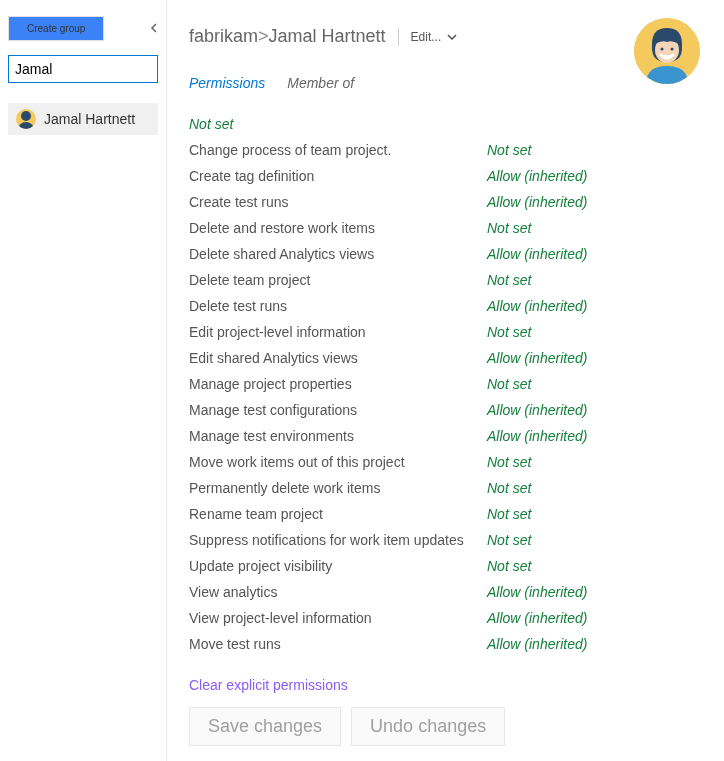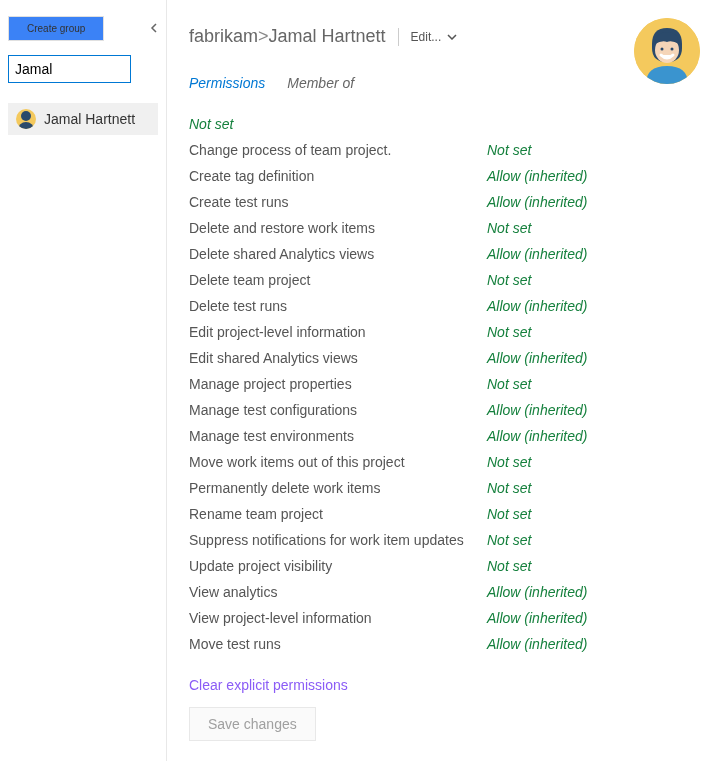--- a/index.html
+++ b/index.html
@@ -33,21 +33,21 @@
     .create-group-btn {
       background: #3b82f6;
       border: 1px solid #e0e0e0;
       padding: 6px 18px;
       font-size: 10px;
       cursor: pointer;
       margin-bottom: 14px;
       color: #333;
     }
     .search-input {
-      width: 123px;
+      width: 150px;
       padding: 5px 6px;
       border: 1px solid #0078d4;
       font-size: 14px;
       outline: none;
       margin-bottom: 20px;
     }
     .user-item {
       display: flex;
       align-items: center;
       gap: 8px;
@@ -169,21 +169,21 @@
       display: inline-block;
     }
     .action-row {
       display: flex;
       gap: 10px;
     }
     .action-btn {
       background: #fafafa;
       border: 1px solid #e8e8e8;
       padding: 8px 18px;
-      font-size: 14px;
+      font-size: 18px;
       color: #a0a0a0;
       cursor: pointer;
     }
   </style>
 </head>
 <body>
 
 <aside class="sidebar">
   <div class="collapse-btn">
     <svg width="8" height="10" viewBox="0 0 8 10">
@@ -315,14 +315,15 @@
       <div class="perm-row">
         <div class="perm-name">Move test runs</div>
         <div class="perm-value">Allow (inherited)</div>
       </div>
     </div>
 
   <div class="clear-link">Clear explicit permissions</div>
 
   <div class="action-row">
     <button class="action-btn">Save changes</button>
+    <button class="action-btn">Undo changes</button>
   </div>
 </main>
 
 </body></html>

